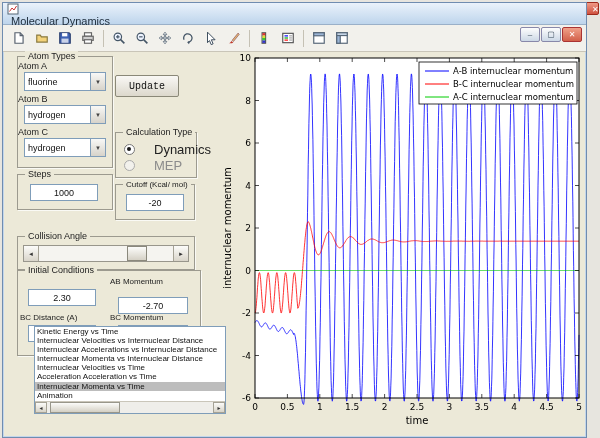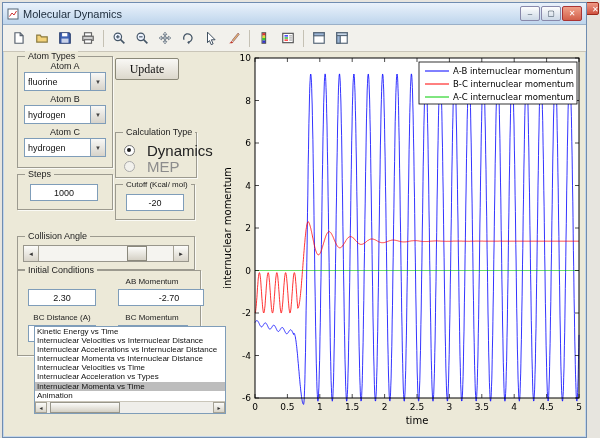--- a/index.html
+++ b/index.html
@@ -2,48 +2,48 @@
 <html><head>
 <meta charset="utf-8">
 <style>
   html,body{margin:0;padding:0;}
   body{width:600px;height:438px;position:relative;overflow:hidden;background:#e7e5df;
        font-family:"Liberation Sans","DejaVu Sans",sans-serif;-webkit-font-smoothing:antialiased;}
   .outer-close{position:absolute;right:1px;top:2px;width:14px;height:13px;background:linear-gradient(#ef9a85,#cf5240);
        border:1px solid #9e2a1c;border-radius:2px;color:#fff;font-size:8px;line-height:11px;text-align:center;}
   .window{position:absolute;left:2px;top:2px;width:583px;height:434px;border:1px solid #6f8cb0;
        background:#ece9d8;box-shadow:0 0 0 1px #c4d6ea inset;}
-  .titlebar{height:21px;background:linear-gradient(#eaf2fb,#bed5ec);display:flex;align-items:center;
-       padding:0 4px;border-bottom:1px solid #9ab0c8;}
+  .titlebar{height:21px;background:linear-gradient(#eaf2fb,#bed5ec);display:flex;align-items:flex-start;
+       padding:0 4px;border-bottom:1px solid #9ab0c8;flex-direction:column;}
   .titlebar .title{font-size:11px;color:#1c2b3a;margin-left:4px;}
   .win-buttons{margin-left:auto;display:flex;gap:1px;}
   .win-btn{width:20px;height:15px;font-size:8px;line-height:13px;text-align:center;
        background:linear-gradient(#fdfdfd,#ccd8e6);border:1px solid #88a;border-radius:2px;color:#345;padding:0;}
   .win-btn.close{background:linear-gradient(#f0a088,#d2604a);color:#fff;border-color:#a33;}
   .toolbar{height:26px;background:#f2f1ec;border-bottom:1px solid #c9c5b8;display:flex;align-items:center;
        padding:0 5px;gap:1px;}
   .tb-btn{width:22px;height:21px;display:flex;align-items:center;justify-content:center;border:1px solid transparent;
        border-radius:2px;background:transparent;padding:0;}
   .tb-btn svg{width:14px;height:14px;}
   .tb-sep{width:1px;height:17px;background:#c5c1b4;margin:0 3px;}
   .content{position:absolute;top:49px;bottom:0;left:0;right:0;}
   .panel{position:absolute;border:1px solid #9c9a8f;box-shadow:1px 1px 0 rgba(255,255,255,.75);}
   .ptitle{position:absolute;top:-6px;left:7px;background:#ece9d8;padding:0 3px;font-size:9px;line-height:11px;color:#222;white-space:nowrap;}
   .ptitle.small{font-size:8px;}
-  .lbl{position:absolute;font-size:9px;color:#222;text-align:center;white-space:nowrap;}
+  .lbl{position:absolute;font-size:9px;color:#222;text-align:left;white-space:nowrap;}
   .lbl.small{font-size:8px;}
   .edit{position:absolute;background:#fff;border:1px solid #7f9db9;font-size:9px;font-family:inherit;
        text-align:center;padding:0;color:#111;}
   .dd{position:absolute;height:17px;background:#fff;border:1px solid #7f9db9;font-size:9px;display:flex;align-items:center;}
   .dd-text{flex:1;padding-left:3px;color:#111;}
   .dd-arrow{width:14px;height:100%;background:linear-gradient(#f8f8f6,#d7d3ca);border-left:1px solid #7f9db9;
        display:flex;align-items:center;justify-content:center;font-size:6px;color:#444;}
   .btn-update{position:absolute;background:linear-gradient(#f9f8f5,#dcd8cc);border:1px solid #8a8878;
-       border-radius:2px;font-size:12px;font-family:Liberation Serif, serif;color:#111;}
-  .radio-row{position:absolute;display:flex;align-items:center;gap:12px;font-size:15px;color:#222;}
+       border-radius:2px;font-size:10px;font-family:Liberation Mono, monospace;color:#111;margin-top:17px;}
+  .radio-row{position:absolute;display:flex;align-items:center;gap:19px;font-size:13px;color:#222;}
   .radio{width:9px;height:9px;border:1px solid #777;border-radius:50%;background:#fff;position:relative;flex:0 0 auto;}
   .radio.checked::after{content:"";position:absolute;left:2px;top:2px;width:4px;height:4px;border-radius:50%;background:#1a1a1a;}
   .radio-row.disabled{color:#8c8c8c;}
   .radio-row.disabled .radio{border-color:#aaa;background:#f2f1ec;}
   .slider{position:absolute;height:15px;background:#f5f4f0;border:1px solid #98968c;display:flex;}
   .sl-arrow{width:14px;height:100%;background:linear-gradient(#fcfcfa,#d9d5ca);border-right:1px solid #a5a295;
        border-left:1px solid #a5a295;font-size:6px;display:flex;align-items:center;justify-content:center;color:#333;}
   .sl-track{flex:1;position:relative;}
   .sl-thumb{position:absolute;left:66%;top:0;width:20px;height:100%;background:linear-gradient(#fcfcfa,#d5d1c6);border:1px solid #8a887c;box-sizing:border-box;}
   .listbox{position:absolute;background:#fff;border:1px solid #7f9db9;overflow:hidden;margin-left:23px;}
@@ -235,35 +235,35 @@
         </span>
         <span class="sl-arrow" style="border-right:none;">►</span>
       </div>
     </div>
 
     <div class="panel" style="left:14px;top:218px;width:182px;height:84px;">
       <span class="ptitle">Initial Conditions</span>
       <span class="lbl small" style="left:18px;top:6px;width:84px;margin-top:48px;">AB Distance (A)</span>
       <span class="lbl small" style="left:92px;top:6px;width:84px;">AB Momentum</span>
       <input class="edit" style="left: 10px; top: 18px; width: 66px; height: 15px;" readonly="" value="2.30">
-      <input class="edit" style="left: 100px; top: 18px; width: 68px; height: 15px; padding-left: 16px;" readonly="" value="-2.70">
+      <input class="edit" style="left: 100px; top: 26px; width: 68px; height: 15px;" readonly="" value="-2.70">
       <span class="lbl small" style="left:2px;top:42px;width:84px;">BC Distance (A)</span>
       <span class="lbl small" style="left:92px;top:42px;width:84px;">BC Momentum</span>
       <input class="edit" style="left: 10px; top: 54px; width: 66px; height: 15px;" readonly="" value="0.74">
       <input class="edit" style="left: 100px; top: 54px; width: 68px; height: 15px;" readonly="" value="-0.5">
     </div>
 
     <div class="listbox" style="left:8px;top:274px;width:190px;height:86px;">
       <div class="lb-items">
         <div class="lb-item">Kinetic Energy vs Time</div>
         <div class="lb-item">Internuclear Velocities vs Internuclear Distance</div>
         <div class="lb-item">Internuclear Accelerations vs Internuclear Distance</div>
         <div class="lb-item">Internuclear Momenta vs Internuclear Distance</div>
         <div class="lb-item">Internuclear Velocities vs Time</div>
-        <div class="lb-item">Internuclear Acceleration vs Types</div>
+        <div class="lb-item">Acceleration Acceleration vs Time</div>
         <div class="lb-item selected">Internuclear Momenta vs Time</div>
         <div class="lb-item">Animation</div>
       </div>
       <div class="lb-hscroll">
         <span class="hs-arrow">◄</span>
         <span class="hs-track">
           <span class="hs-thumb"></span>
         </span>
         <span class="hs-arrow">►</span>
       </div>

